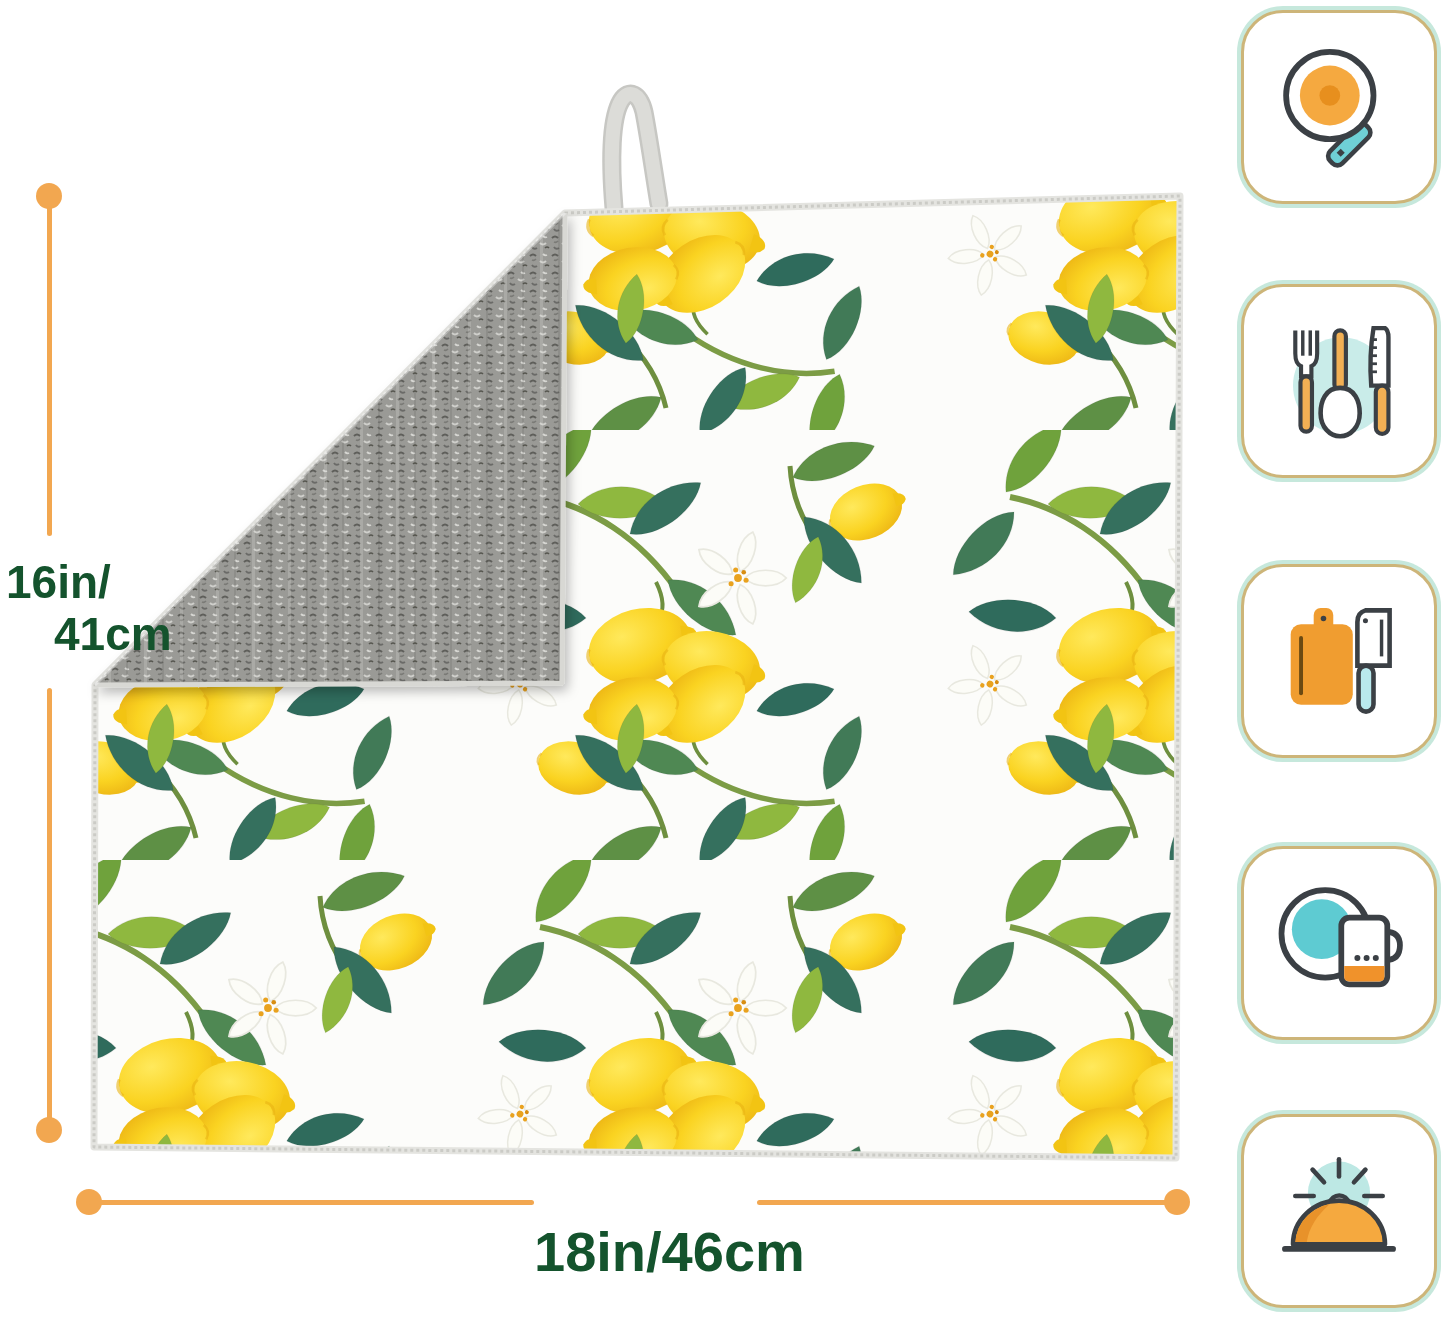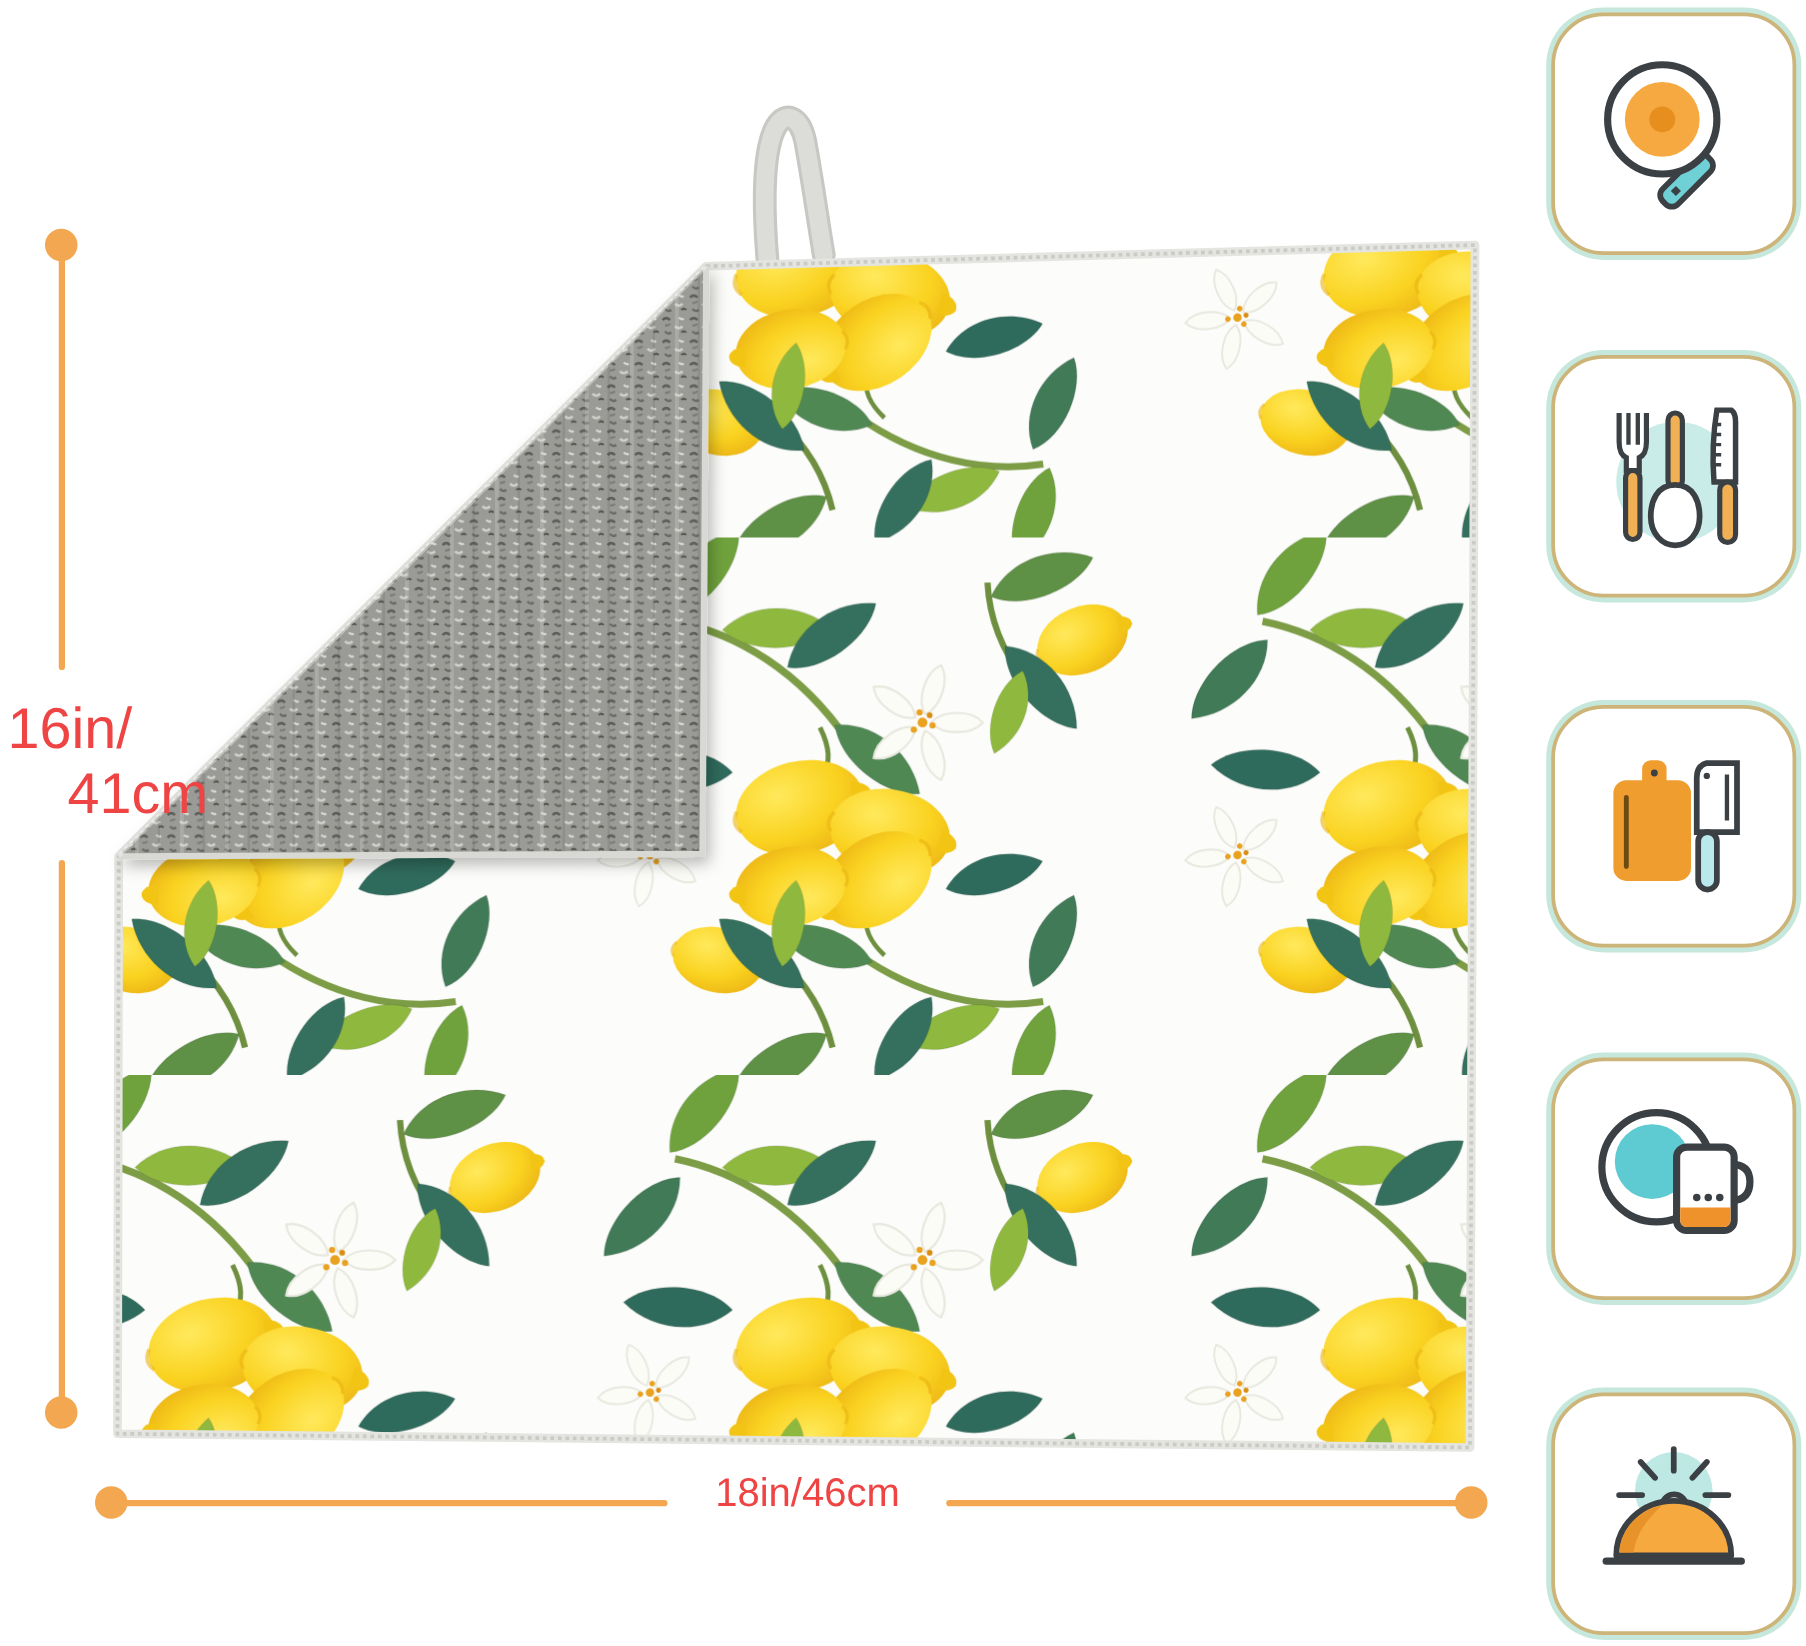--- a/index.html
+++ b/index.html
@@ -3,23 +3,23 @@
 <meta charset="utf-8">
 <style>
   html,body{margin:0;padding:0;background:#ffffff;}
   body{font-family:"Liberation Sans", sans-serif;}
   .canvas{position:relative;width:1445px;height:1317px;background:#ffffff;overflow:hidden;}
 
   
   .dim-dot{position:absolute;width:26px;height:26px;border-radius:50%;background:#F2A750;}
   .vseg{position:absolute;left:47px;width:5px;background:#F2A750;border-radius:3px;}
   .hseg{position:absolute;top:1200px;height:5px;background:#F2A750;border-radius:3px;}
-  .dim-label{position:absolute;color:#ef4444;font-weight:normal;}
+  .dim-label{position:absolute;color:#14532d;font-weight:bold;}
   .dim-label.vertical{left:6px;top:556px;font-size:46px;line-height:52px;letter-spacing:0px;}
-  .dim-label.horizontal{left:534px;width:224px;top:1176px;font-size:32px;text-align:center;}
+  .dim-label.horizontal{left:534px;width:224px;top:1219px;font-size:56px;text-align:center;}
 
   
   .icon-box{position:absolute;left:1241px;width:190px;height:188px;background:#ffffff;
     border:3px solid #CDB579;border-radius:42px;
     box-shadow:0 0 0 4px #C6E8DC, inset 0 0 0 1px #ffffff;
     display:flex;align-items:center;justify-content:center;}
   .icon-box svg{width:138px;height:138px;}
 
   
   .mat-svg{position:absolute;left:0;top:0;}

